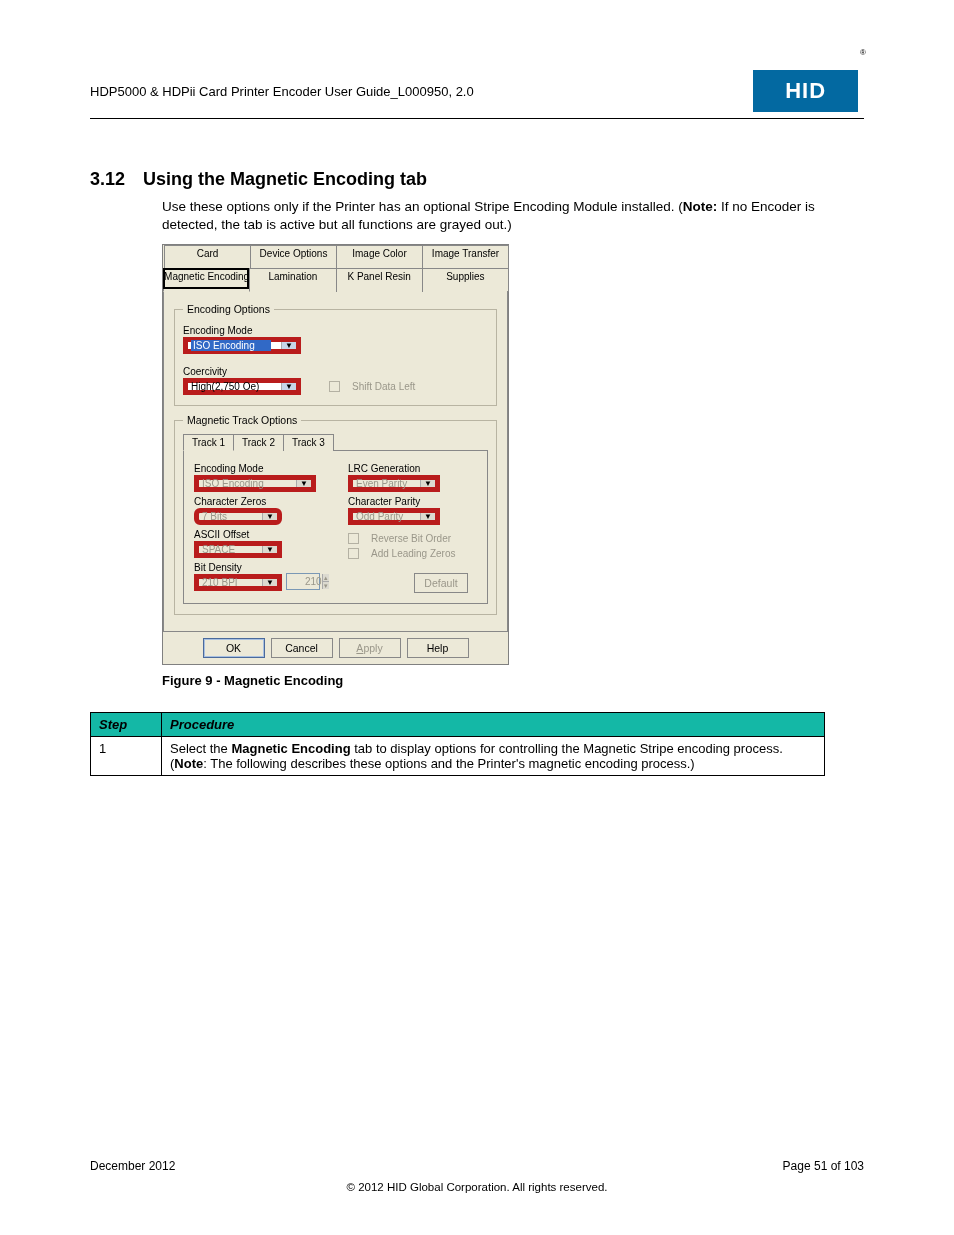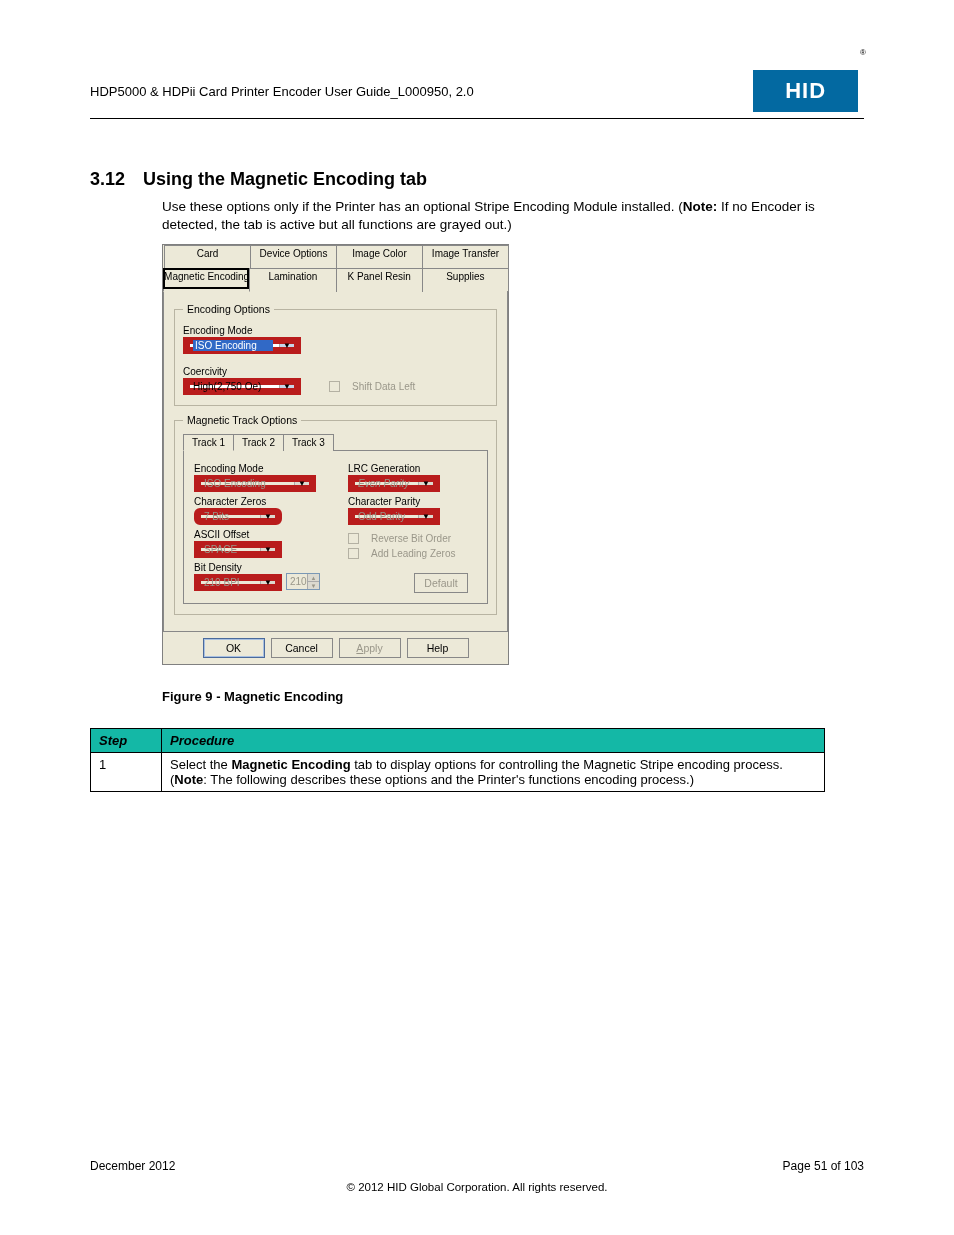--- a/index.html
+++ b/index.html
@@ -115,21 +115,21 @@
     padding: 6px 8px 10px 8px;
     font-size: 10.5px;
   }
   legend { padding: 0 4px; color: #000; font-size: 10.5px; }
   .lbl { font-size: 10px; color: #000; margin-top: 4px; }
   .lbl.disabled, .disabled { color: #9a978a; }
   .combo {
     display: inline-flex;
     align-items: center;
     height: 17px;
-    border: 7px solid #b91c1c;
+    border: 5px solid #b91c1c;
     background: #fff;
     font-size: 10px;
     padding-left: 3px;
     box-sizing: border-box;
     position: relative;
     margin-top: 1px;
   }
   .combo.disabled-combo { background: #ece9d8; }
   .combo .arrow {
     width: 14px; height: 100%;
@@ -166,21 +166,21 @@
   .inner-tab.active { background: #ece9d8; position: relative; z-index: 2; border-bottom: 1px solid #ece9d8; }
   .inner-panel {
     border: 1px solid #888;
     padding: 8px 10px 10px 10px;
     margin-top: -1px;
   }
   .cols { display: flex; gap: 24px; }
   .col { display: flex; flex-direction: column; }
   .spinner {
     display: inline-flex; height: 17px; border: 1px solid #7a98b5; background: #ece9d8;
-    font-size: 10px; align-items: center; padding-left: 3px; width: 34px; box-sizing: border-box;
+    font-size: 10px; align-items: center; padding-left: 18px; width: 34px; box-sizing: border-box;
     position: relative; color: #9a978a;
   }
   .spinner .updown {
     width: 12px; height: 100%; margin-left: auto;
     display: flex; flex-direction: column;
   }
   .spinner .updown div {
     flex: 1; background: #dcdad0; border-left: 1px solid #aaa; font-size: 6px;
     display: flex; align-items: center; justify-content: center;
   }
@@ -191,21 +191,21 @@
     font-size: 10.5px; text-align: center; line-height: 18px;
     box-sizing: border-box;
   }
   .btn.default-btn { border: 1px solid #4a6a9c; box-shadow: inset 0 0 0 1px #a8c0e0; }
   .btn.disabled-btn { color: #9a978a; }
   .btn-row { display: flex; gap: 6px; justify-content: center; padding: 6px 0; }
   .underline-letter { text-decoration: underline; }
 
   .figure-caption {
     margin-left: 72px;
-    margin-top: 24px;
+    margin-top: 8px;
     font-weight: bold;
     font-size: 13px;
   }
 
   
   .steps-table {
     margin-top: 24px;
     border-collapse: collapse;
     width: 735px;
     font-size: 13px;
@@ -326,21 +326,21 @@
                   <span>210</span>
                   <div class="updown">
                       <div>▲</div>
                       <div>▼</div>
                     </div>
                 </div>
               </div>
             </div>
             <div class="col" style="width:120px;">
               <div class="lbl">LRC Generation</div>
-              <div class="combo disabled-combo" style="width:92px;font-style:italic;">
+              <div class="combo disabled-combo" style="width:92px;">
                 <span class="disabled">Even Parity</span>
                 <div class="arrow">▼</div>
               </div>
               <div class="lbl">Character Parity</div>
               <div class="combo disabled-combo" style="width:92px;">
                 <span class="disabled">Odd Parity</span>
                 <div class="arrow">▼</div>
               </div>
               <div style="height:8px"></div>
               <label class="chk disabled">
@@ -374,21 +374,21 @@
 
   <table class="steps-table">
     <tbody>
         <tr>
       <th class="step-col">Step</th>
       <th>Procedure</th>
     </tr>
     <tr>
       <td>1</td>
       <td>
-        <span>Select the </span><span class="bold">Magnetic Encoding</span><span> tab to display options for controlling the Magnetic Stripe encoding process. (</span><span class="bold">Note</span><span>:  The following describes these options and the Printer's functions encoding process.)</span>
+        <span>Select the </span><span class="bold">Magnetic Encoding</span><span> tab to display options for controlling the Magnetic Stripe encoding process. (</span><span class="bold">Note</span><span>:  The following describes these options and the Printer's magnetic encoding process.)</span>
       </td>
     </tr>
   </tbody>
     </table>
 
   <div class="footer">
     <div class="footer-row">
       <span>December 2012</span>
       <span>Page 51 of 103</span>
     </div>

